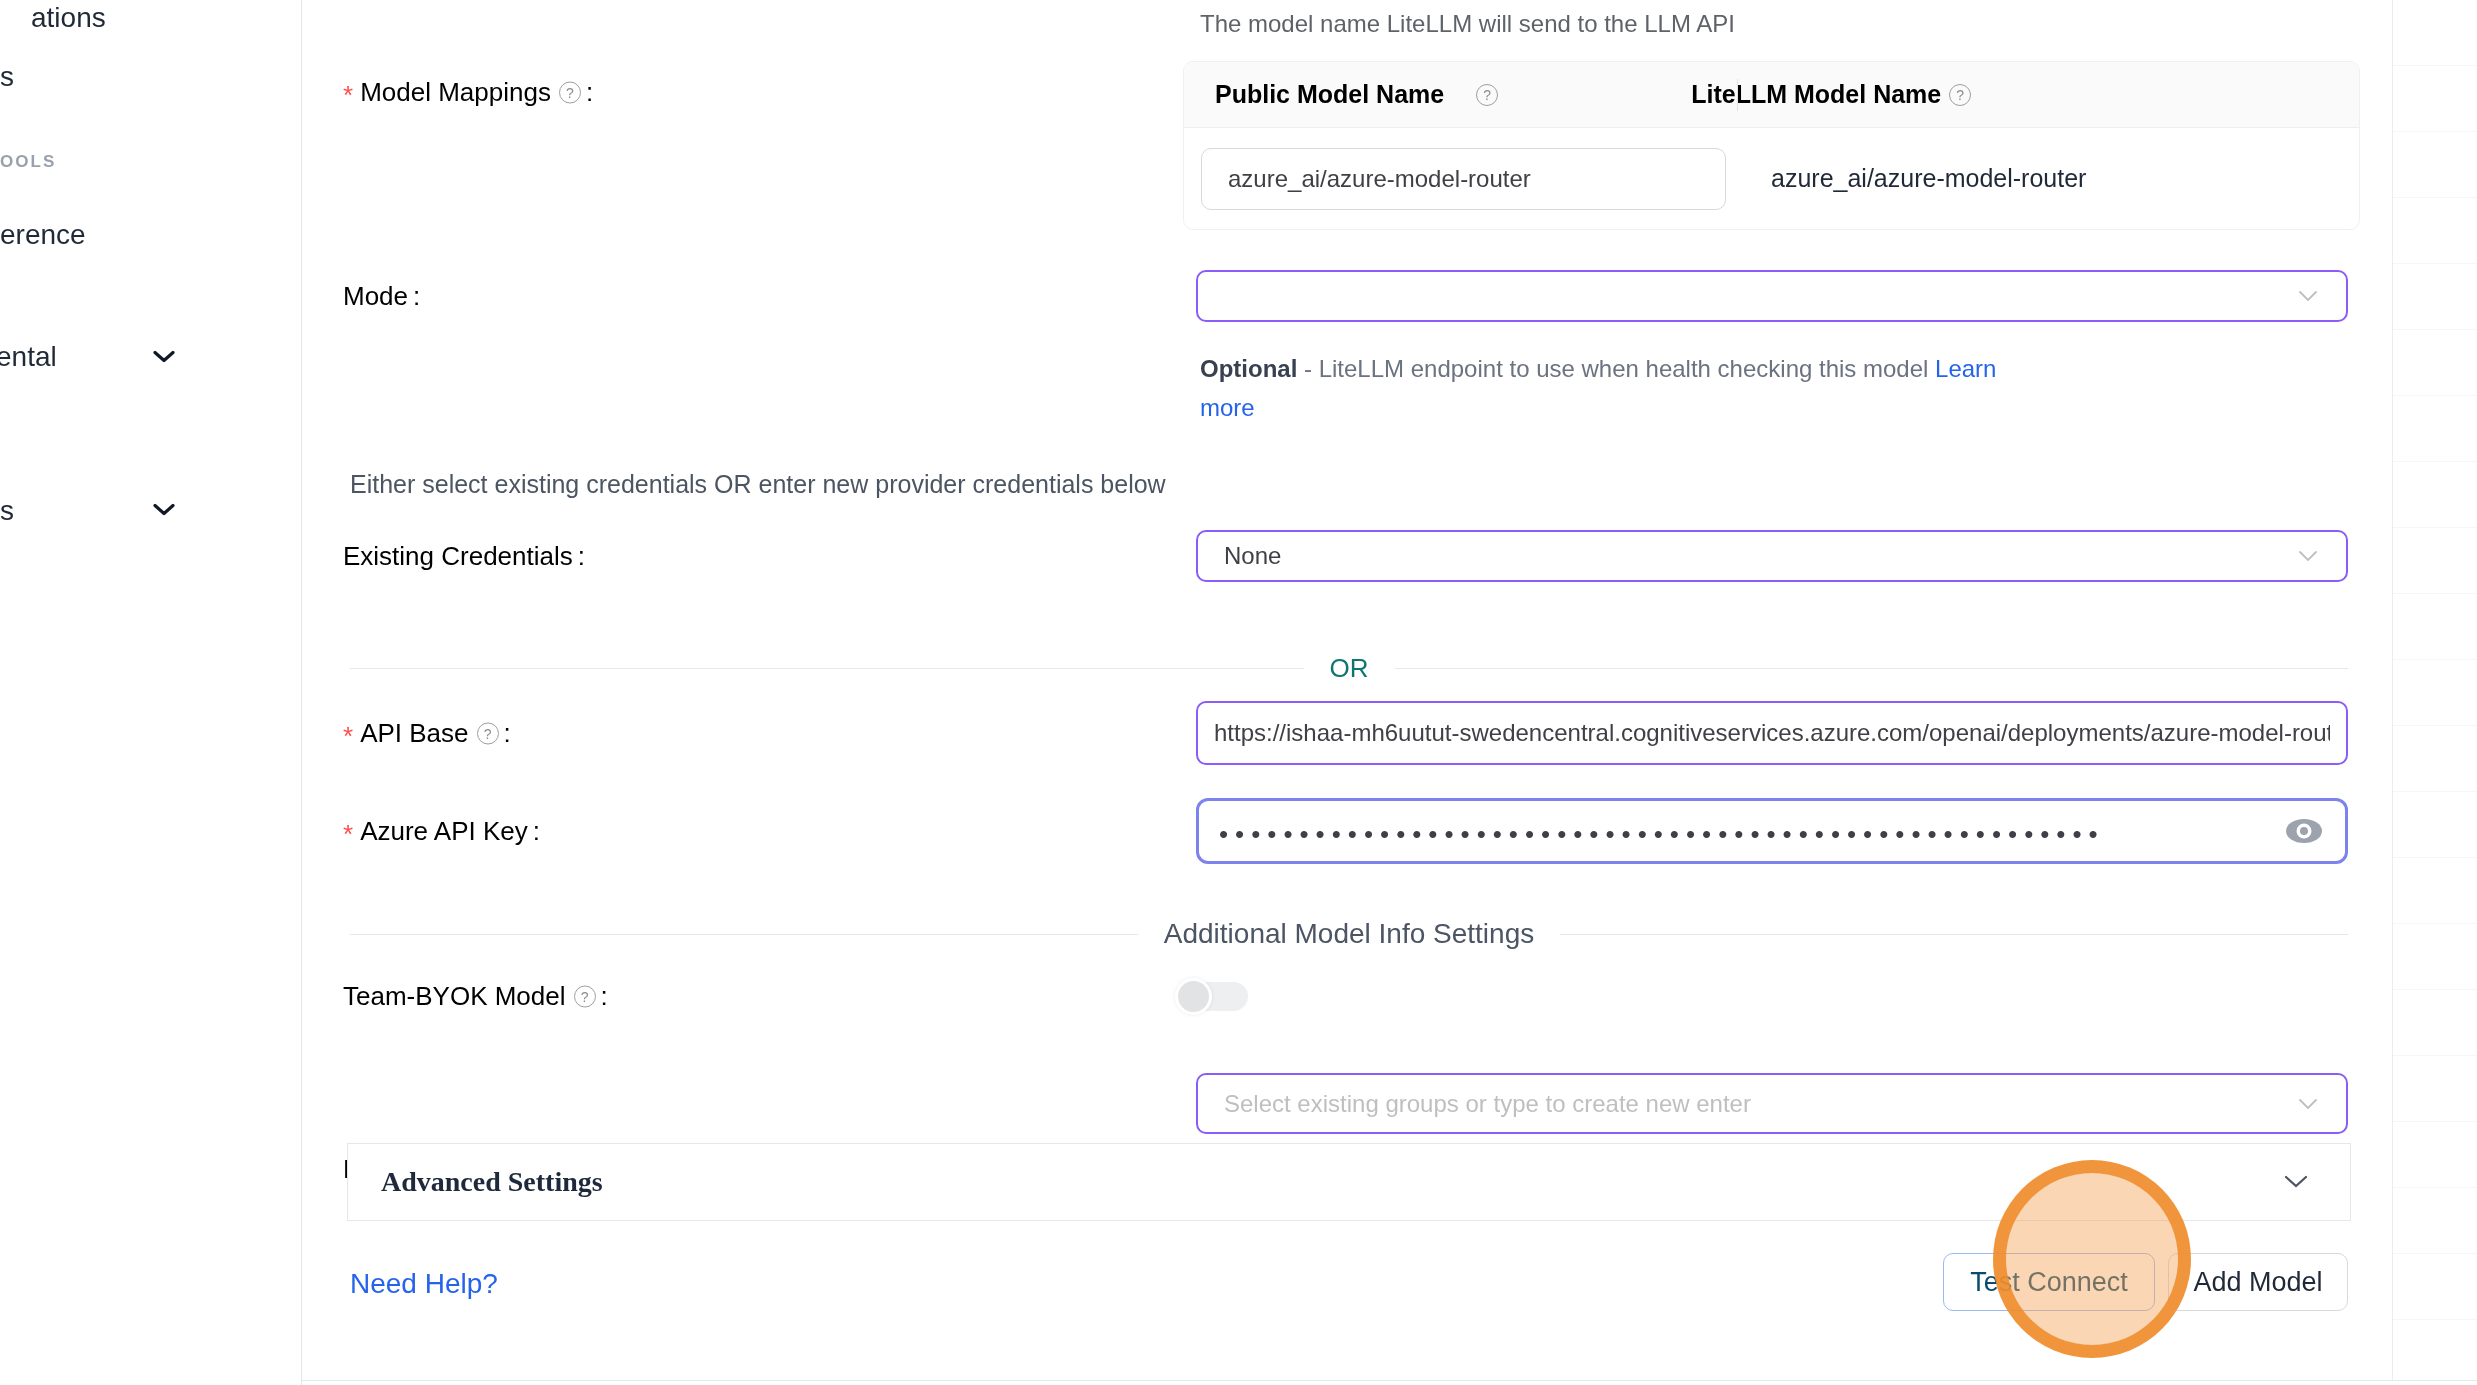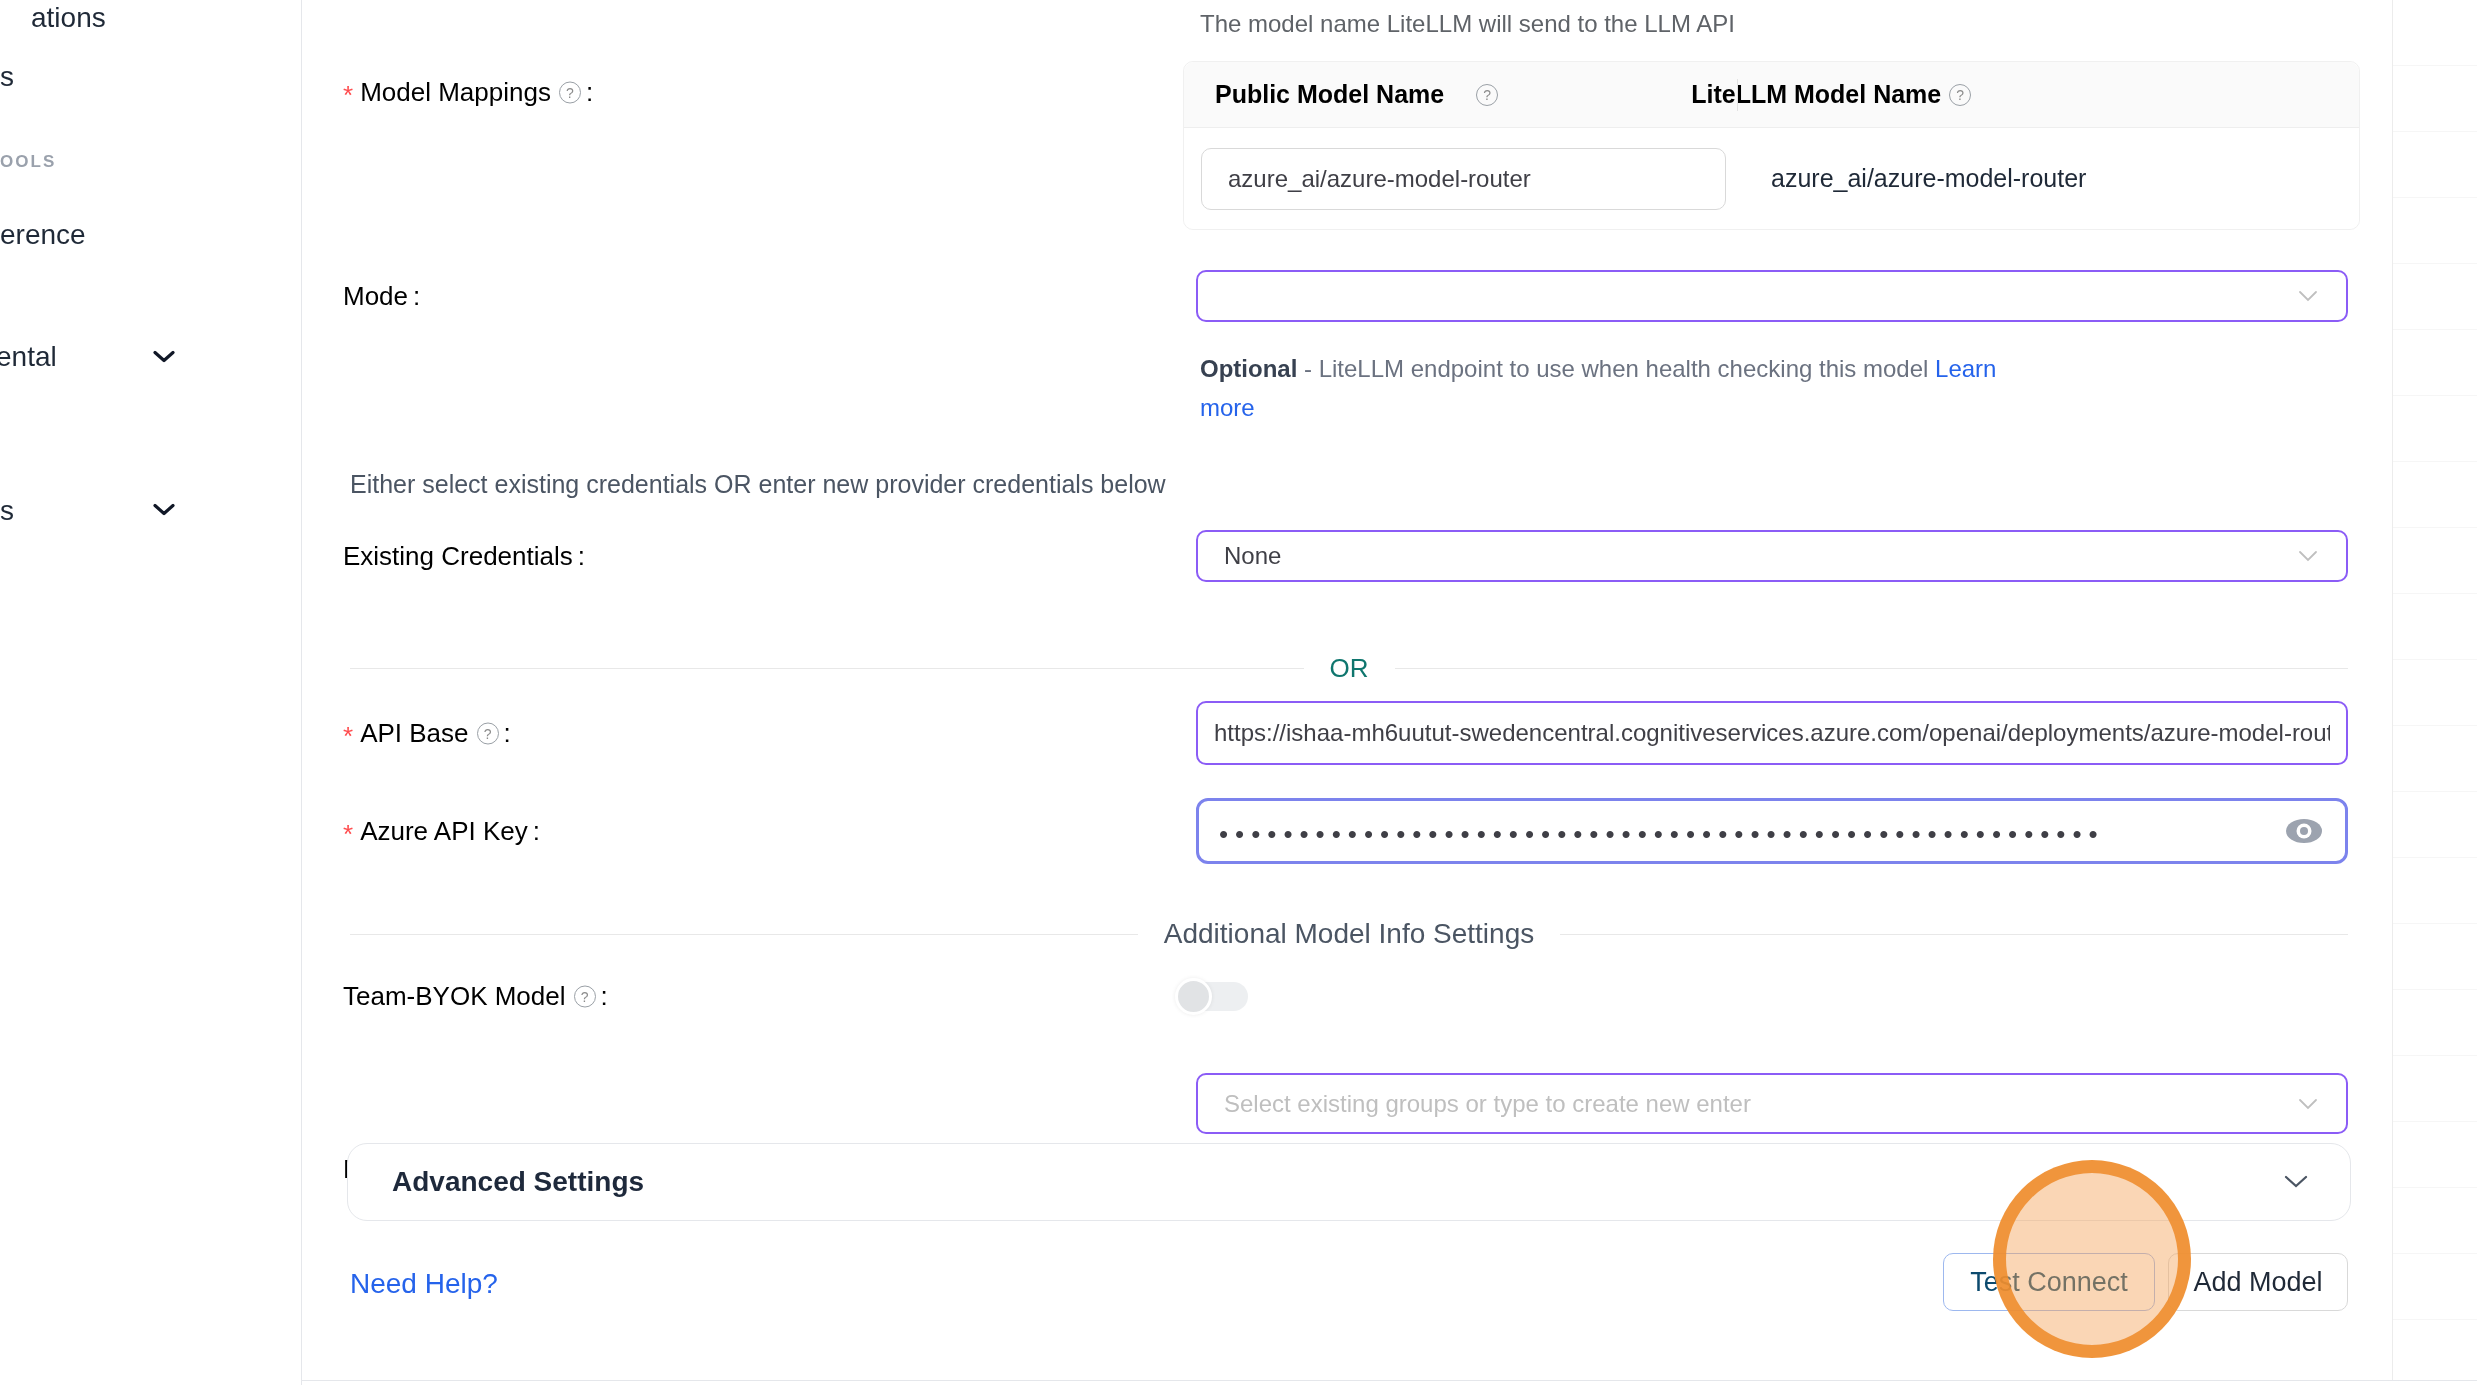--- a/index.html
+++ b/index.html
@@ -71,22 +71,22 @@
   #byok-toggle { position:absolute; left:876px; top:982px; width:70px; height:29px;
     background:#edeff1; border-radius:15px; }
   #byok-handle { position:absolute; left:-3px; top:-4px; width:37px; height:37px;
     background:#e1e3e5; border:3px solid #fff; border-radius:50%;
     box-shadow:0 0 4px rgba(0,0,0,.08); }
 
   .placeholder { color:#bfbfbf; }
 
   
   #advanced { position:absolute; left:45px; top:1143px; width:2004px; height:78px;
-    border:1.5px solid #e5e7eb; border-radius:20px; background:#fff;
-    display:flex; align-items:center; padding:0 42px 0 44px; justify-content:space-between; }
+    border:1.5px solid #e5e7eb; border-radius:0; background:#fff;
+    display:flex; align-items:center; padding:0 42px 0 33px; justify-content:space-between;font-family:Liberation Serif, serif; }
   #advanced .title { font-size:28px; font-weight:700; color:#1e293b; }
 
   
   #need-help { position:absolute; left:48px; top:1268px; font-size:28px; font-weight:500; }
   .btn { position:absolute; top:1253px; height:58px; border-radius:10px; background:#fff;
     display:flex; align-items:center; justify-content:center; font-size:27px; cursor:pointer; }
   #test-connect { left:1641px; width:212px; border:1px solid #9db8ef; color:#0c4a6e; }
   #add-model { left:1866px; width:180px; border:1px solid #d9d9d9; color:#1f2937; font-weight:500; }
 
   

